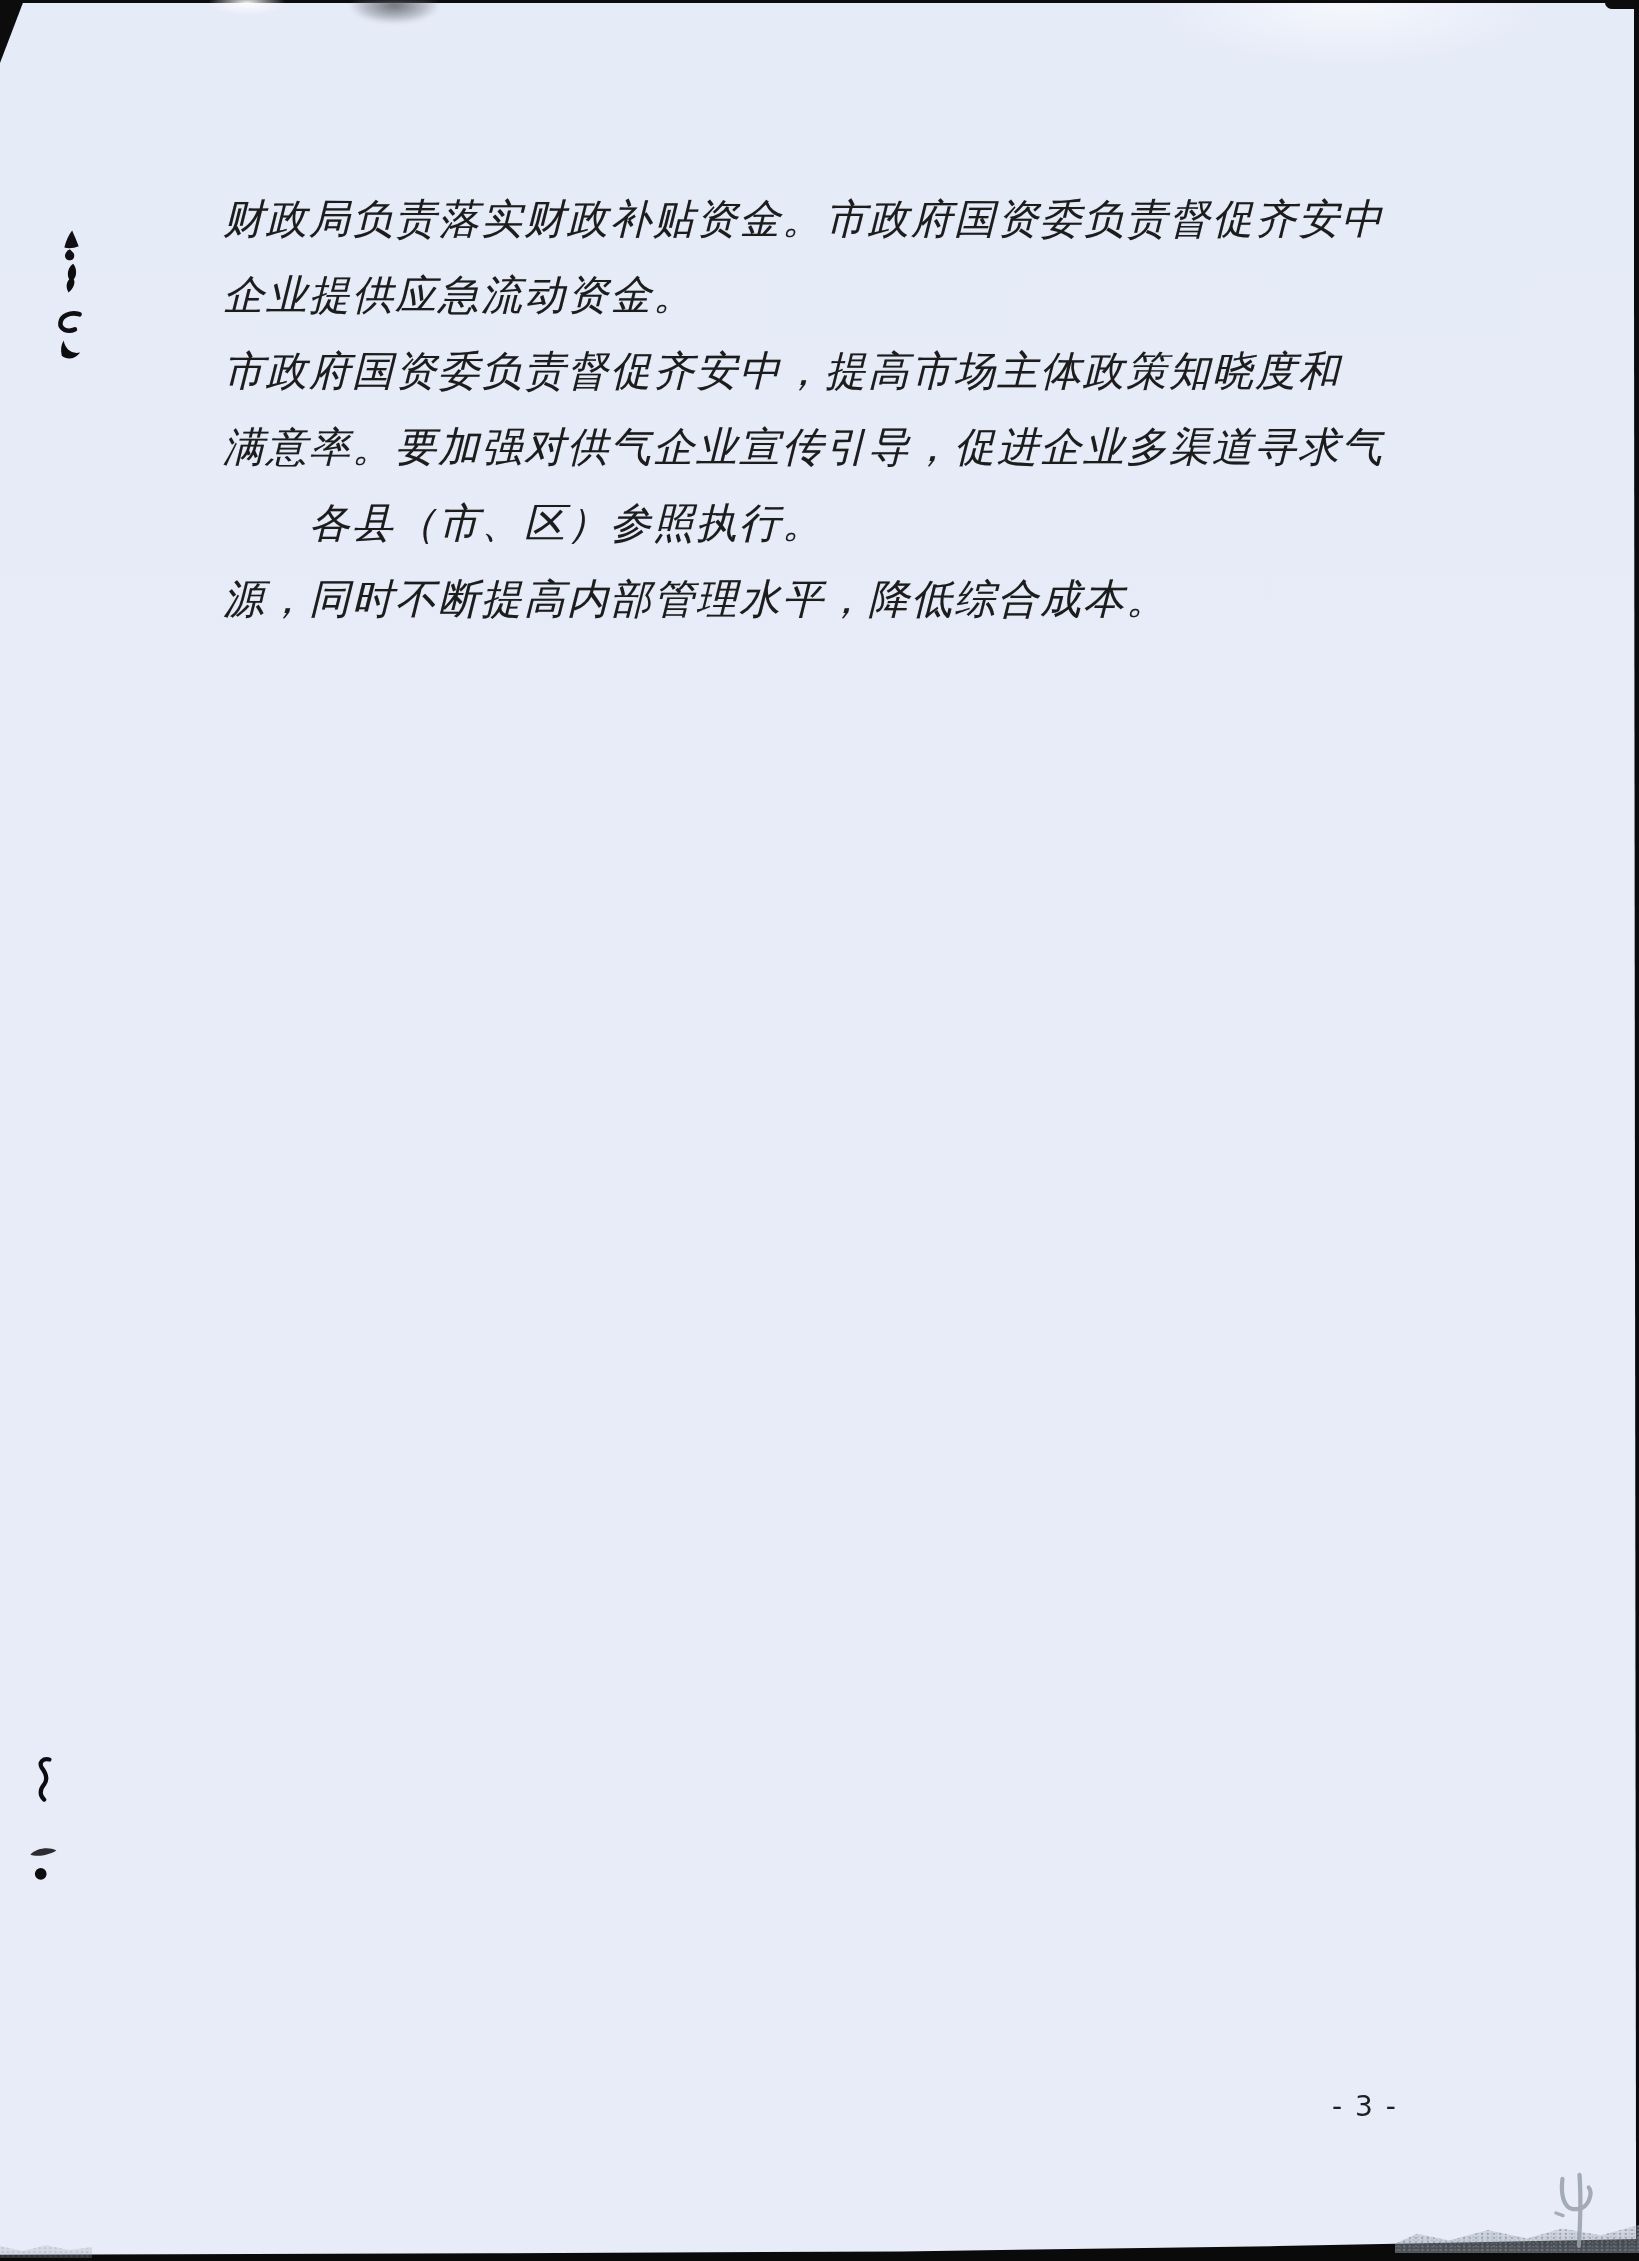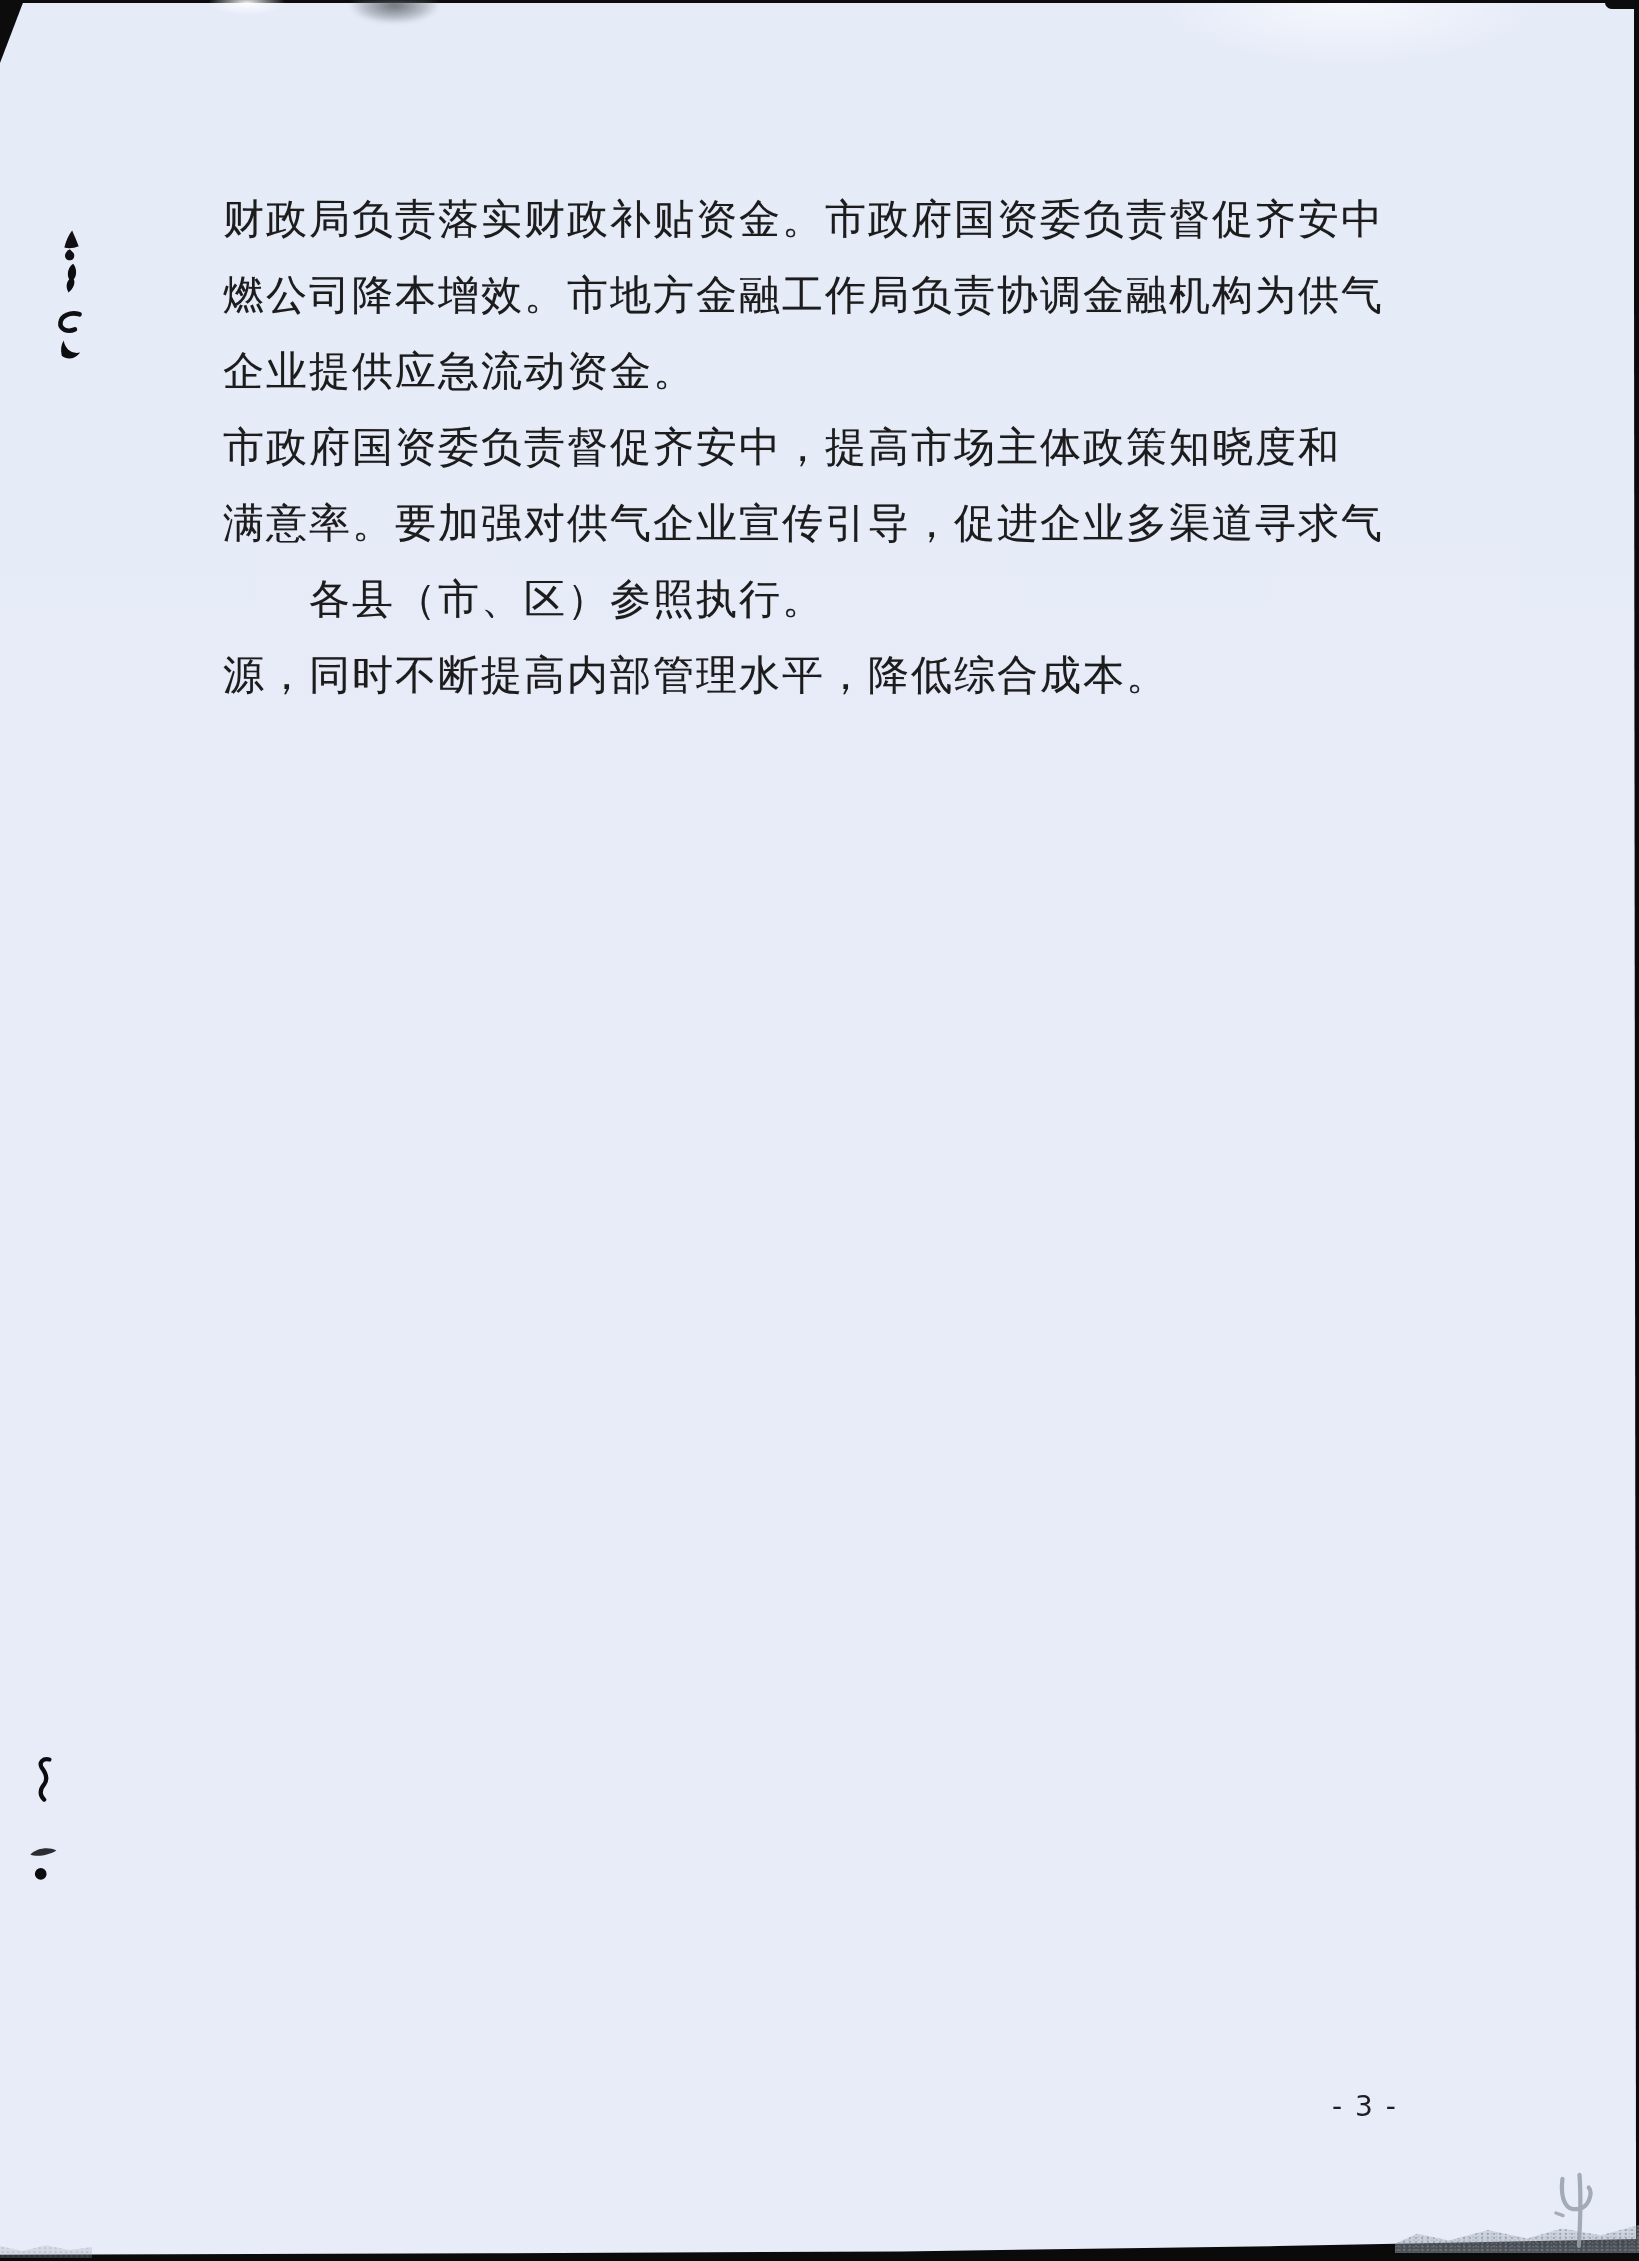--- a/index.html
+++ b/index.html
@@ -56,20 +56,21 @@
     left: 223px;
     top: 181px;
     width: 1249px;
     color: #1c1c1c;
     font-size: 41px;
     line-height: 76px;
     letter-spacing: 2px;
     white-space: nowrap;
     font-weight: 500;
     text-shadow: 0 0 0.7px rgba(20,20,30,0.35);
+    font-style: italic;
   }
   .doc-text .line { height: 76px; }
   
   .page-number {
     position: absolute;
     left: 1332px;
     top: 2090px;
     font-family: "DejaVu Sans", sans-serif;
     font-size: 28px;
     letter-spacing: 2px;
@@ -127,21 +128,20 @@
   <div class="corner-tr"></div>
   <div class="edge-right"></div>
   <div class="edge-bottom"></div>
   <div class="smudge-top"></div>
   <div class="blob-white-top"></div>
   <div class="speckle-br"></div>
   <div class="speckle-bl"></div>
 
   <div class="doc-text">
     <div class="line">财政局负责落实财政补贴资金。市政府国资委负责督促齐安中</div>
-    <div class="line">燃公司降本增效。市地方金融工作局负责协调金融机构为供气</div>
     <div class="line">企业提供应急流动资金。</div>
     <div class="line">市政府国资委负责督促齐安中，提高市场主体政策知晓度和</div>
     <div class="line">满意率。要加强对供气企业宣传引导，促进企业多渠道寻求气</div>
     <div class="line">　　各县（市、区）参照执行。</div>
     <div class="line">源，同时不断提高内部管理水平，降低综合成本。</div>
   </div>
 
   <div class="page-number">- 3 -</div>
 
   <div class="handwritten">

